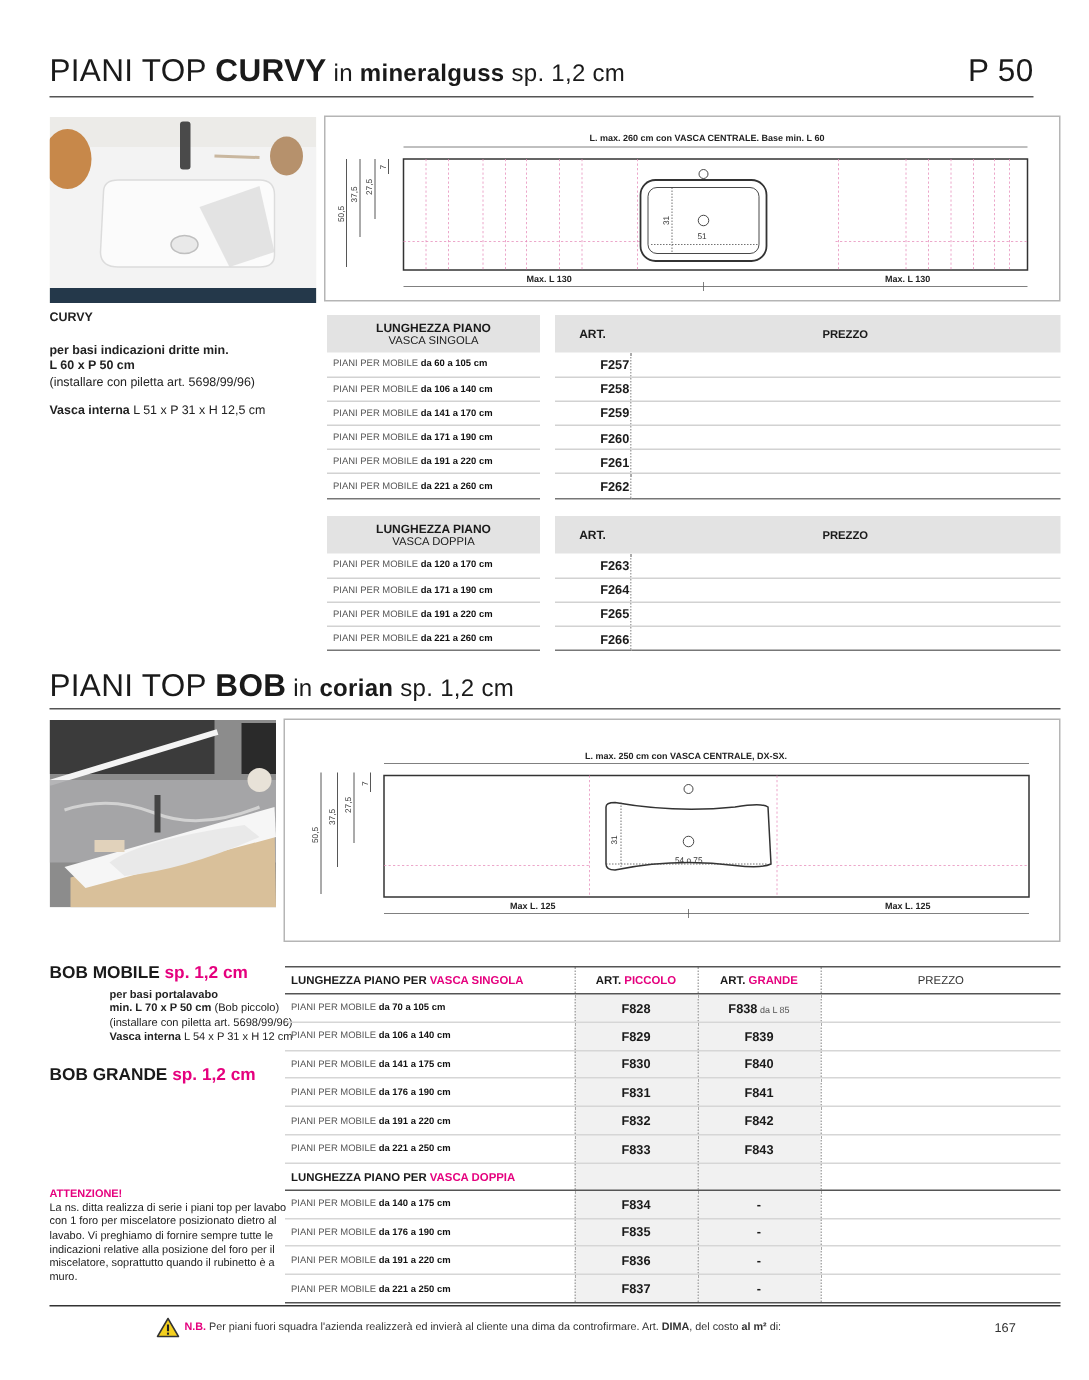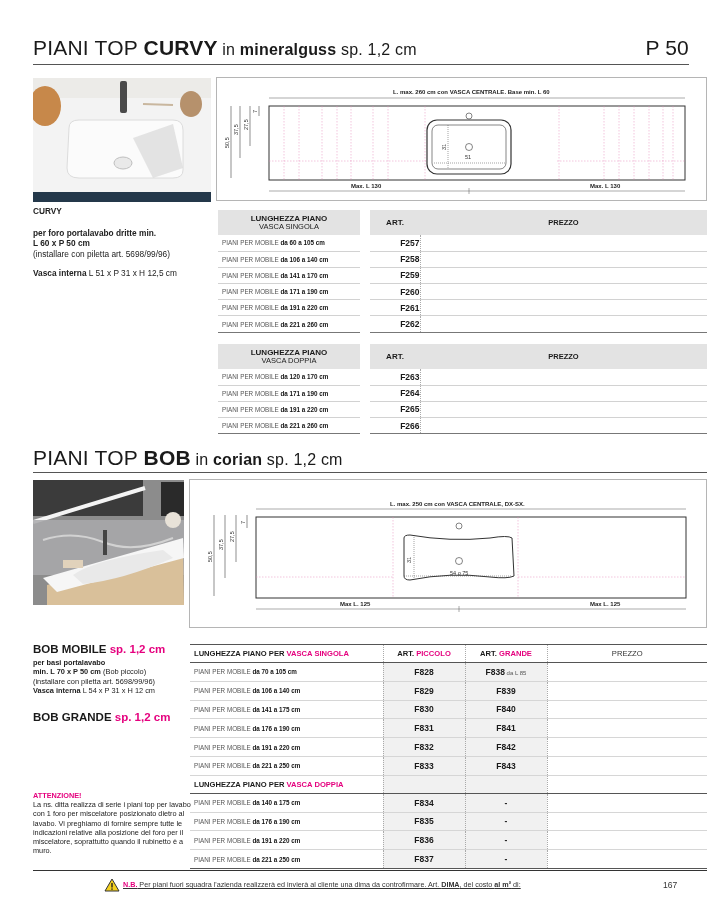--- a/index.html
+++ b/index.html
@@ -133,21 +133,21 @@
     <line x1="52" y1="113" x2="468" y2="113" stroke="#555" stroke-width="0.5"></line>
     <line x1="252" y1="110" x2="252" y2="116" stroke="#555" stroke-width="0.5"></line>
     <text class="dtxt" x="134" y="110">Max. L 130</text>
     <text class="dtxt" x="373" y="110">Max. L 130</text>
   </svg>
 </div>
 
 <div class="abs ltext" style="left:33px; top:206px; width:180px;">
   <p class="b" style="margin-bottom:11px;">CURVY</p>
   <p style="margin-bottom:9px;">
-    <span class="b">per foro portalavabo dritte min.</span><br>
+    <span class="b">per basi indicazioni dritte min.</span><br>
     <span class="b">L 60 x P 50 cm</span><br>
     <span>(installare con piletta art. 5698/99/96)</span>
   </p>
   <p style="margin-bottom:20px;"><span class="b">Vasca interna</span><span> L 51 x P 31 x H 12,5 cm</span></p>
 </div>
 
 <table class="abs ctable" style="left:218px; top:210px; width:489px;">
   <thead>
     <tr>
       <th style="width:142px;">
@@ -291,21 +291,21 @@
     <text class="dnum" x="260" y="95">54 o 75</text>
     <line x1="66" y1="129" x2="496" y2="129" stroke="#555" stroke-width="0.5"></line>
     <line x1="269" y1="126" x2="269" y2="132" stroke="#555" stroke-width="0.5"></line>
     <text class="dtxt" x="150" y="126">Max L. 125</text>
     <text class="dtxt" x="400" y="126">Max L. 125</text>
   </svg>
 </div>
 
 <div class="abs" style="left:33px; top:643px; width:165px;">
   <div style="font-size:11.5px; font-weight:bold; margin-bottom:3px;"><span>BOB MOBILE</span><span class="pink"> sp. 1,2 cm</span></div>
-  <div class="ltext" style="font-size:7.4px; line-height:9.3px;">
+  <div class="ltext" style="font-size:7.4px; line-height:9.3px;margin-left:40px;">
     <span class="b">per basi portalavabo</span><br>
     <span class="b">min. L 70 x P 50 cm</span><span> (Bob piccolo)</span><br>
     <span>(installare con piletta art. 5698/99/96)</span><br>
     <span class="b">Vasca interna</span><span> L 54 x P 31 x H 12 cm</span>
   </div>
 </div>
 <div class="abs" style="left:33px; top:711px; width:140px;">
   <div style="font-size:11.5px; font-weight:bold; margin-bottom:3px; white-space:nowrap;"><span>BOB GRANDE</span><span class="pink"> sp. 1,2 cm</span></div>
 </div>
 <div class="abs ltext" style="left:33px; top:791px; width:160px; font-size:7.3px; line-height:9.2px;">
@@ -386,20 +386,20 @@
       <tr class="last">
         <td class="len"><span>PIANI PER MOBILE </span><b>da 221 a 250 cm</b></td>
         <td class="art">F837</td>
         <td class="art">-</td>
         <td class="price"></td>
       </tr>
     </tbody>
 </table>
 
 <div class="abs rule" style="left:33px; top:870px; width:674px; background:#333;"></div>
-<div class="abs footer" style="left:104px; top:878px;text-decoration:underline;">
+<div class="abs footer" style="left:104px; top:878px;">
   <svg width="16" height="14" viewBox="0 0 16 14" style="vertical-align:middle; margin-right:3px;">
     <path d="M8 1 L15 13 L1 13 Z" fill="#f4d01f" stroke="#333" stroke-width="1" stroke-linejoin="round"></path>
     <rect x="7.3" y="5" width="1.4" height="4.5" fill="#222"></rect>
     <rect x="7.3" y="10.4" width="1.4" height="1.4" fill="#222"></rect>
   </svg><span class="b pink">N.B.</span><span> Per piani fuori squadra l'azienda realizzerà ed invierà al cliente una dima da controfirmare. Art. </span><span class="b">DIMA</span><span>, del costo </span><span class="b">al m²</span><span> di:</span>
 </div>
 <div class="abs footer" style="left:663px; top:880px; font-size:8.5px;">167</div>
 
 </body></html>

